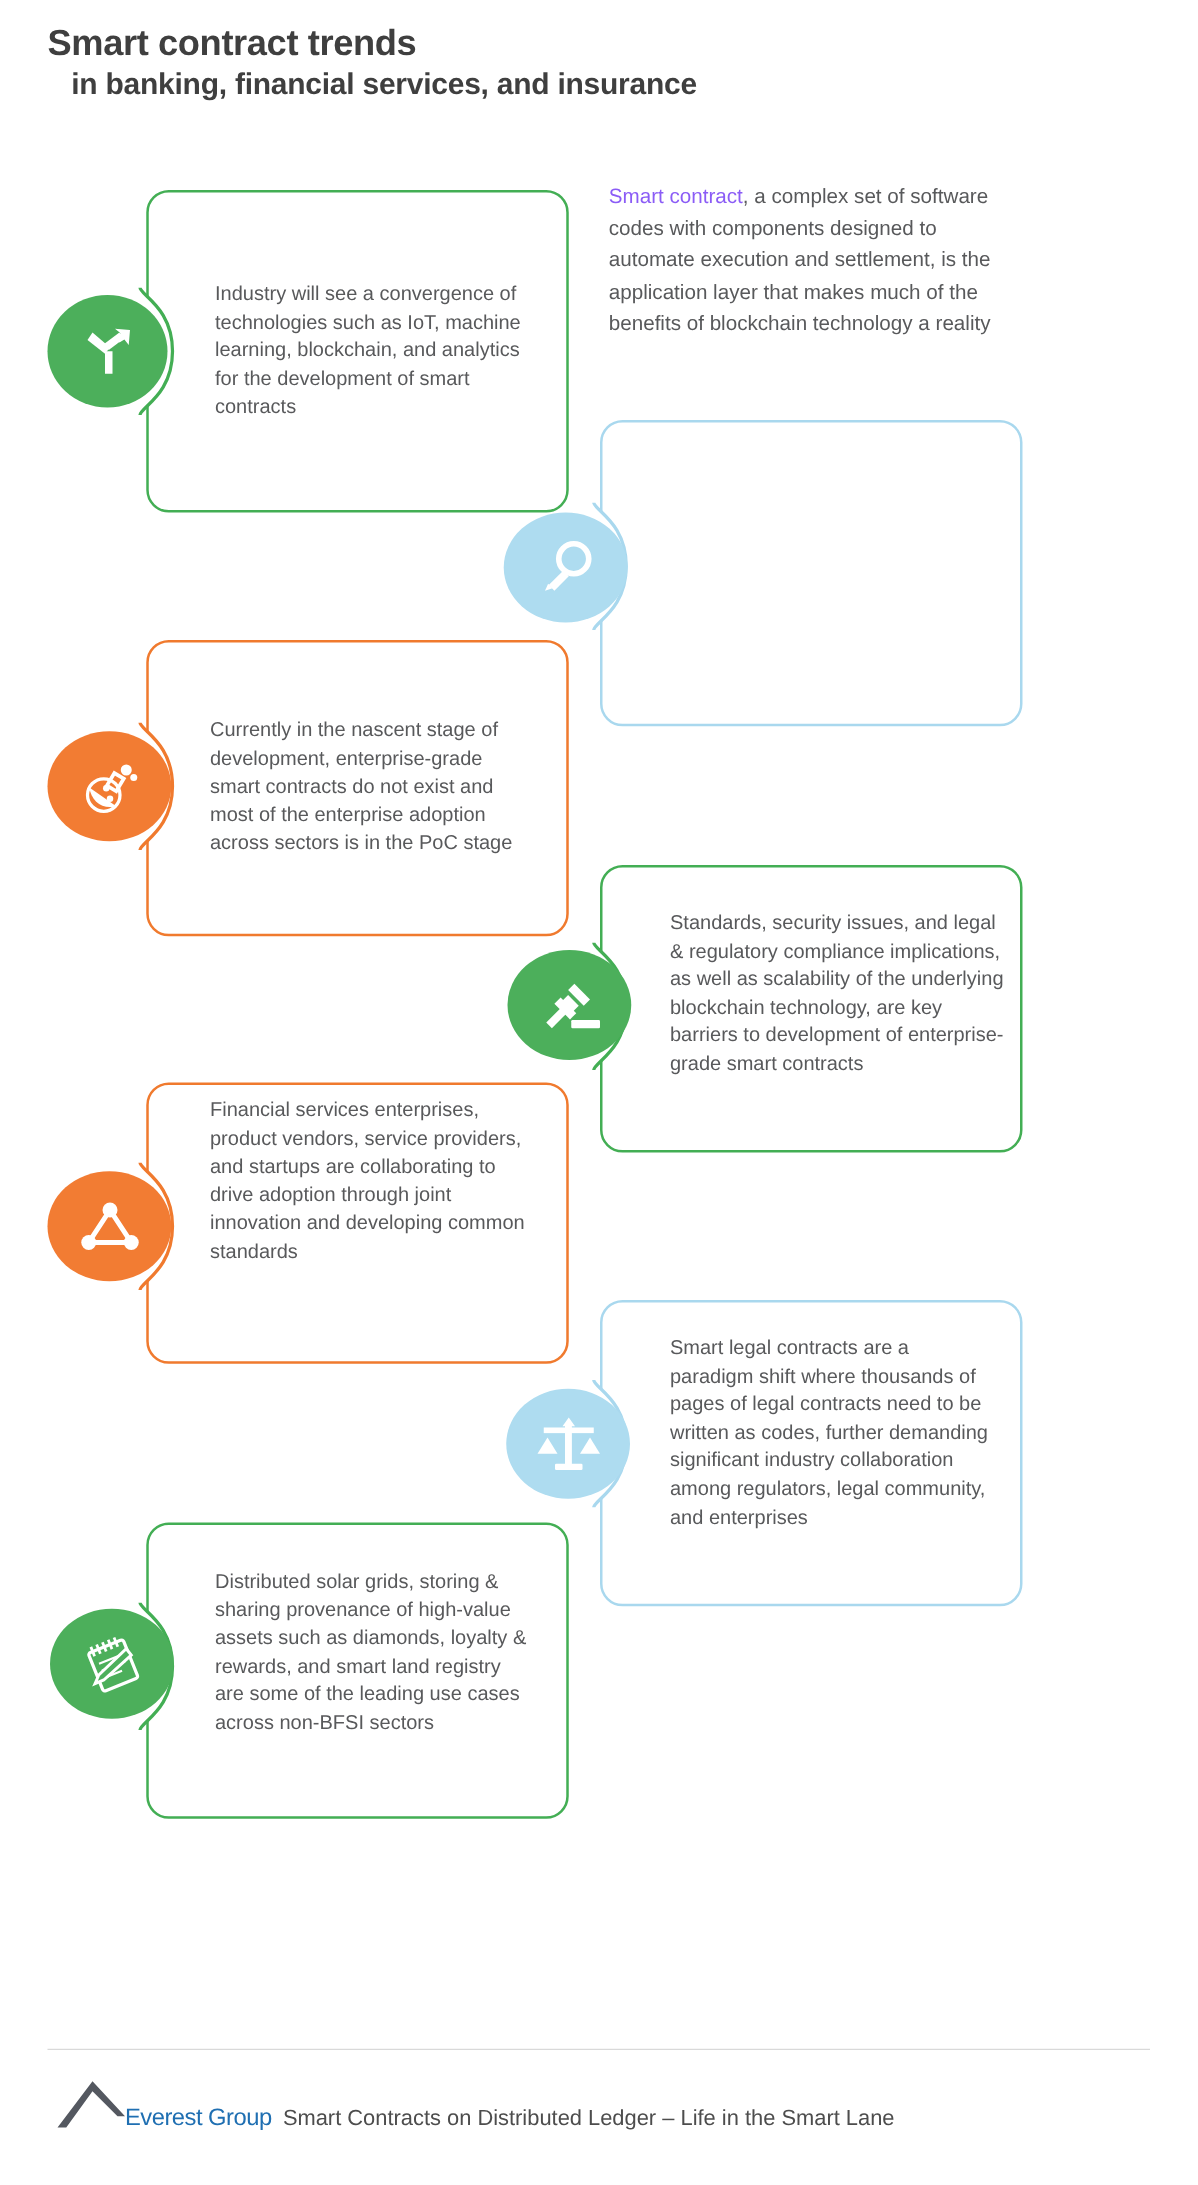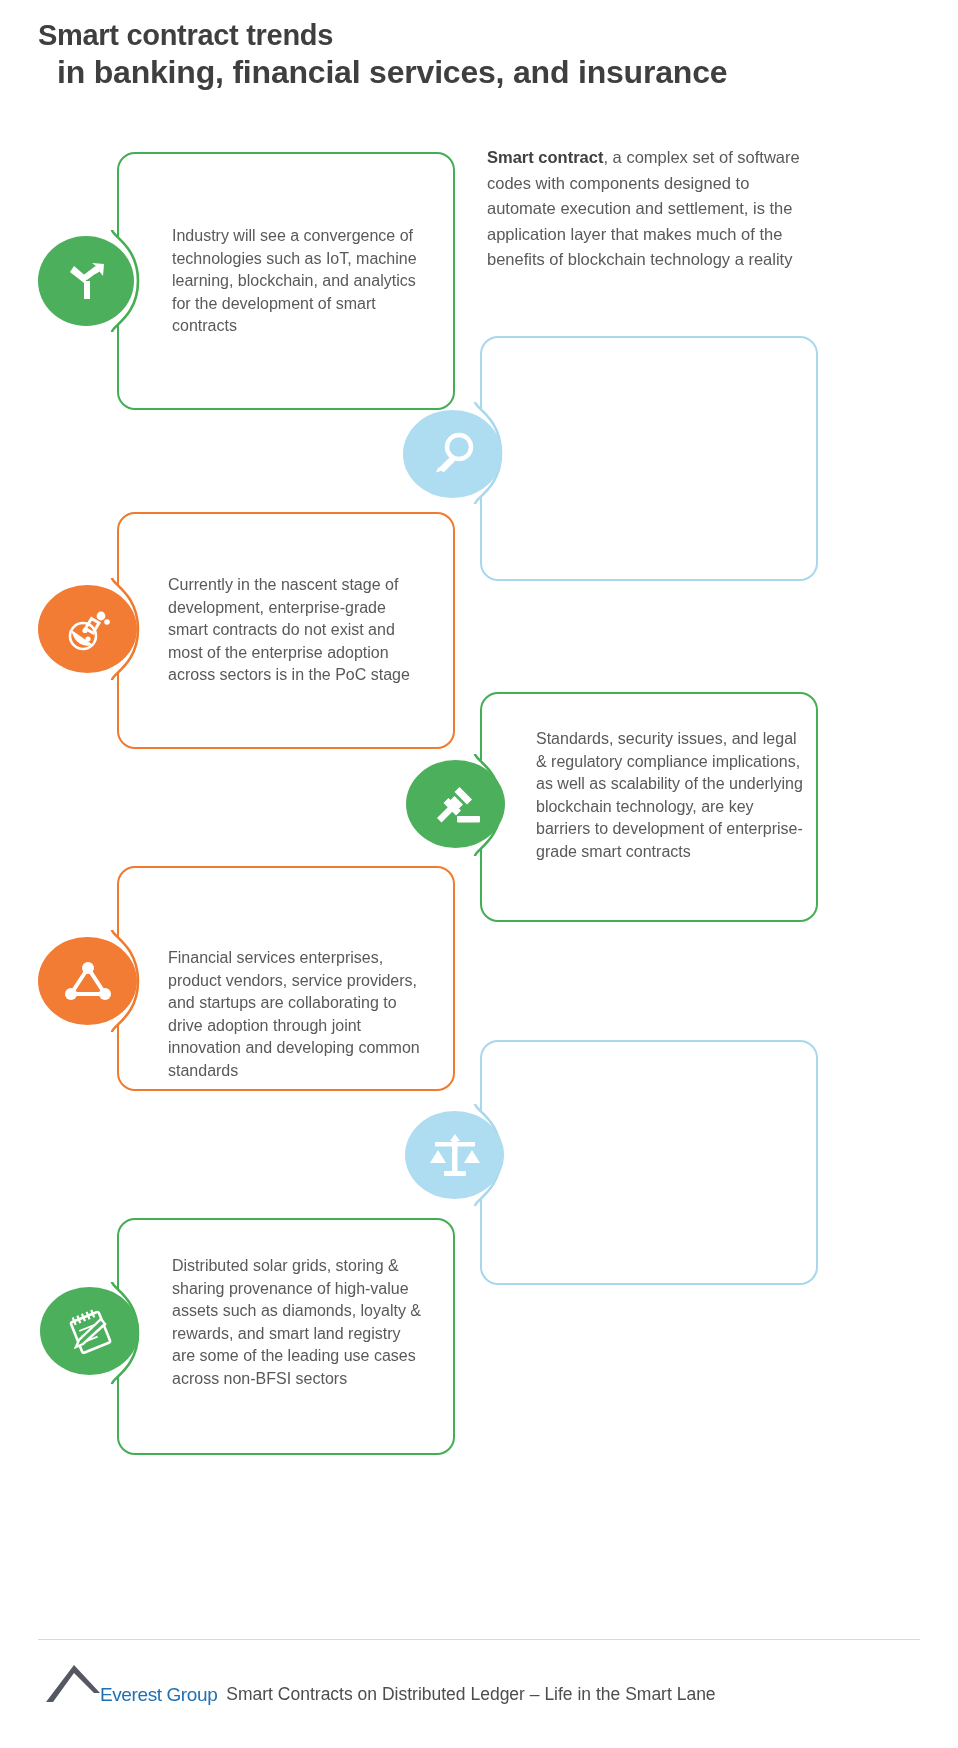--- a/index.html
+++ b/index.html
@@ -22,41 +22,41 @@
   .header { position: absolute; left: 38px; top: 20px; width: 900px; }
   .title-line1 {
     font-size: 29px;
     font-weight: bold;
     color: #3f3f3f;
     letter-spacing: -0.3px;
     line-height: 1.05;
     white-space: nowrap;
   }
   .title-line2 {
-    font-size: 32px;
+    font-size: 24px;
     font-weight: bold;
     color: #3f3f3f;
     letter-spacing: -0.2px;
     line-height: 1.15;
     margin-left: 19px;
     margin-top: 4px;
     white-space: nowrap;
   }
 
   
   .intro {
     position: absolute;
     left: 487px;
     top: 145px;
     width: 330px;
     font-size: 16.5px;
     line-height: 25.5px;
     color: #58595b;
   }
-  .intro b { font-weight: bold; color: #404040; }
+  .intro b { font-weight: normal; color: #8b5cf6; }
 
   
   .card {
     position: absolute;
     border-width: 2.6px;
     border-style: solid;
     border-radius: 18px;
     background: #ffffff;
   }
   .card-text {
@@ -203,39 +203,40 @@
   <div class="icon-badge" style="left:38px; top:937px; width:99px; height:88px; background:#F27C33;">
     <svg width="58" height="52" viewBox="0 0 58 52">
       <g stroke="#ffffff" stroke-width="4" fill="none">
         <path d="M29 13 L12 39 L46 39 Z"></path>
       </g>
       <circle cx="29" cy="13" r="6" fill="#ffffff"></circle>
       <circle cx="12" cy="39" r="6" fill="#ffffff"></circle>
       <circle cx="46" cy="39" r="6" fill="#ffffff"></circle>
     </svg>
   </div>
-  <div class="card-text" style="left:168px; top:947px; width:252px;">Financial services enterprises, product vendors, service providers, and startups are collaborating to drive adoption through joint innovation and developing common standards</div>
+  <div class="card-text" style="left:168px; top:878px; width:252px;">Financial services enterprises, product vendors, service providers, and startups are collaborating to drive adoption through joint innovation and developing common standards</div>
 
   <div class="card" style="left:480px; top:1040px; width:338px; height:245px; border-color:#A9D8EE;"></div>
   <div class="notch" style="left:476px; top:1112px; width:9px; height:86px;"></div>
   <svg class="notch" style="left:473px; top:1104px; width:30px; height:102px; background:transparent;" viewBox="0 0 30 102">
     <path d="M2 0 C 2 6 28 16 28 51 C 28 86 2 96 2 102" fill="none" stroke="#A9D8EE" stroke-width="2.6"></path>
   </svg>
   <div class="icon-badge" style="left:405px; top:1111px; width:99px; height:88px; background:#AEDCF0;">
     <svg width="58" height="54" viewBox="0 0 58 54">
       <g fill="#ffffff">
         <rect x="26" y="12" width="5.5" height="32"></rect>
         <rect x="9" y="14" width="40" height="4.5"></rect>
         <path d="M29 6 L34 13 L24 13 Z"></path>
         <rect x="18" y="43" width="22" height="5" rx="1"></rect>
         <path d="M12 22 L20 35 L4 35 Z"></path>
         <path d="M46 22 L54 35 L38 35 Z"></path>
       </g>
     </svg>
   </div>
+  <div class="card-text" style="left:536px; top:1068px; width:262px;">Smart legal contracts are a paradigm shift where thousands of pages of legal contracts need to be written as codes, further demanding significant industry collaboration among regulators, legal community, and enterprises</div>
 
   <div class="card" style="left:117px; top:1218px; width:338px; height:237px; border-color:#43AE54;"></div>
   <div class="notch" style="left:113px; top:1290px; width:9px; height:86px;"></div>
   <svg class="notch" style="left:110px; top:1282px; width:30px; height:102px; background:transparent;" viewBox="0 0 30 102">
     <path d="M2 0 C 2 6 28 16 28 51 C 28 86 2 96 2 102" fill="none" stroke="#43AE54" stroke-width="2.6"></path>
   </svg>
   <div class="icon-badge" style="left:40px; top:1287px; width:99px; height:88px; background:#4CAF5B;">
     <svg width="56" height="56" viewBox="0 0 56 56">
       <g transform="rotate(-22 28 28)">
         <rect x="13" y="13" width="30" height="33" rx="2" fill="none" stroke="#ffffff" stroke-width="2.6"></rect>

